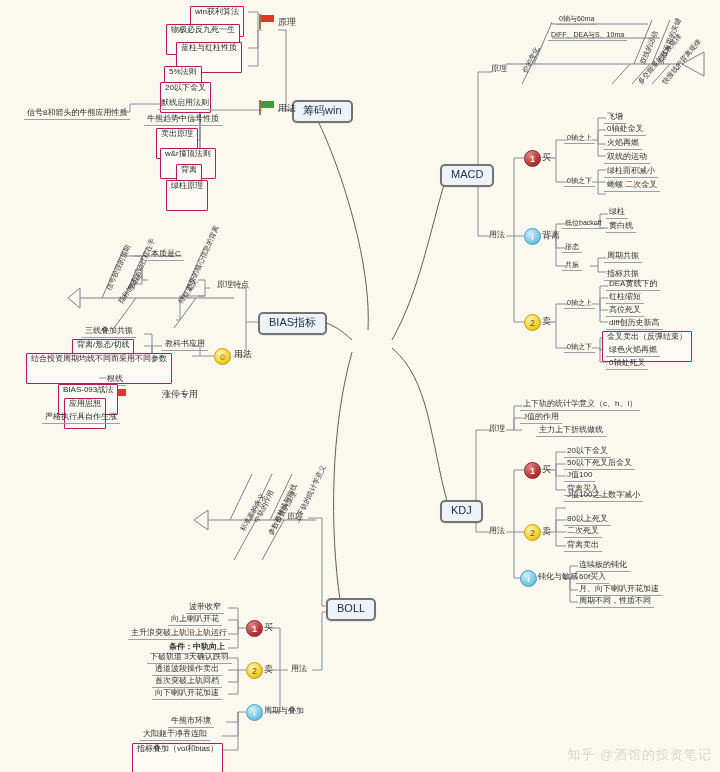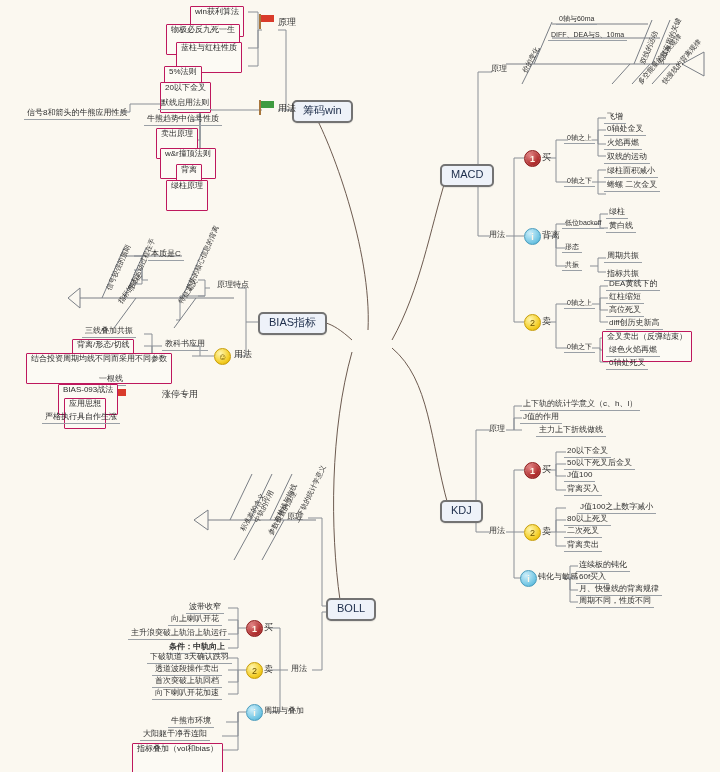--- a/index.html
+++ b/index.html
@@ -343,32 +343,32 @@
   <div class="node tag" style="left:542px;top:465px;">买</div>
   <div class="node leaf" style="left:564px;top:446px;">20以下金叉</div>
   <div class="node leaf" style="left:564px;top:458px;">50以下死叉后金叉</div>
   <div class="node leaf" style="left:564px;top:470px;">J值100</div>
   <div class="node leaf" style="left:564px;top:484px;">背离买入</div>
 
   <div class="ic smiley" style="left:524px;top:524px;">
     <span class="num">2</span>
   </div>
   <div class="node tag" style="left:542px;top:527px;">卖</div>
-  <div class="node leaf" style="left:564px;top:502px;margin-left:13px;">J值100之上数字减小</div>
+  <div class="node leaf" style="left:564px;top:490px;">J值100之上数字减小</div>
   <div class="node leaf" style="left:564px;top:514px;">80以上死叉</div>
   <div class="node leaf" style="left:564px;top:526px;">二次死叉</div>
   <div class="node leaf" style="left:564px;top:540px;">背离卖出</div>
 
   <div class="ic ball blue" style="left:520px;top:570px;">
     <span class="num">i</span>
   </div>
   <div class="node tag" style="left:538px;top:573px;font-size:8px;">钝化与敏感</div>
   <div class="node leaf" style="left:576px;top:560px;">连续板的钝化</div>
   <div class="node leaf" style="left:576px;top:572px;">60f买入</div>
-  <div class="node leaf" style="left:576px;top:584px;">月、快慢线的背离规律</div>
+  <div class="node leaf" style="left:576px;top:584px;">月、向下喇叭开花加速</div>
   <div class="node leaf" style="left:576px;top:596px;">周期不同，性质不同</div>
 
   <div class="node branch-label" style="left:326px;top:598px;">BOLL</div>
 
   <div class="node leaf noline" style="left:284px;top:512px;">原理</div>
 
   <div class="fish" style="left:190px;top:460px;width:140px;height:100px;">
     <svg width="140" height="100" viewBox="0 0 140 100">
       <path d="M4,60 L18,50 L18,70 Z" fill="none" stroke="#7a7f86"></path>
       <line x1="18" y1="60" x2="126" y2="60" stroke="#7a7f86"></line>
@@ -406,14 +406,15 @@
   <div class="node leaf" style="left:152px;top:688px;">向下喇叭开花加速</div>
 
   <div class="ic ball blue" style="left:246px;top:704px;">
     <span class="num">i</span>
   </div>
   <div class="node tag" style="left:264px;top:707px;font-size:8px;">周期与叠加</div>
   <div class="node leaf" style="left:168px;top:716px;">牛熊市环境</div>
   <div class="node leaf" style="left:140px;top:729px;">大阳躯干净吞连阳</div>
   <div class="node boxed" style="left:132px;top:743px;">指标叠加（vol和bias）</div>
 
+  <div class="watermark">知乎 @酒馆的投资笔记</div>
 
 </div>
 
 </body></html>

